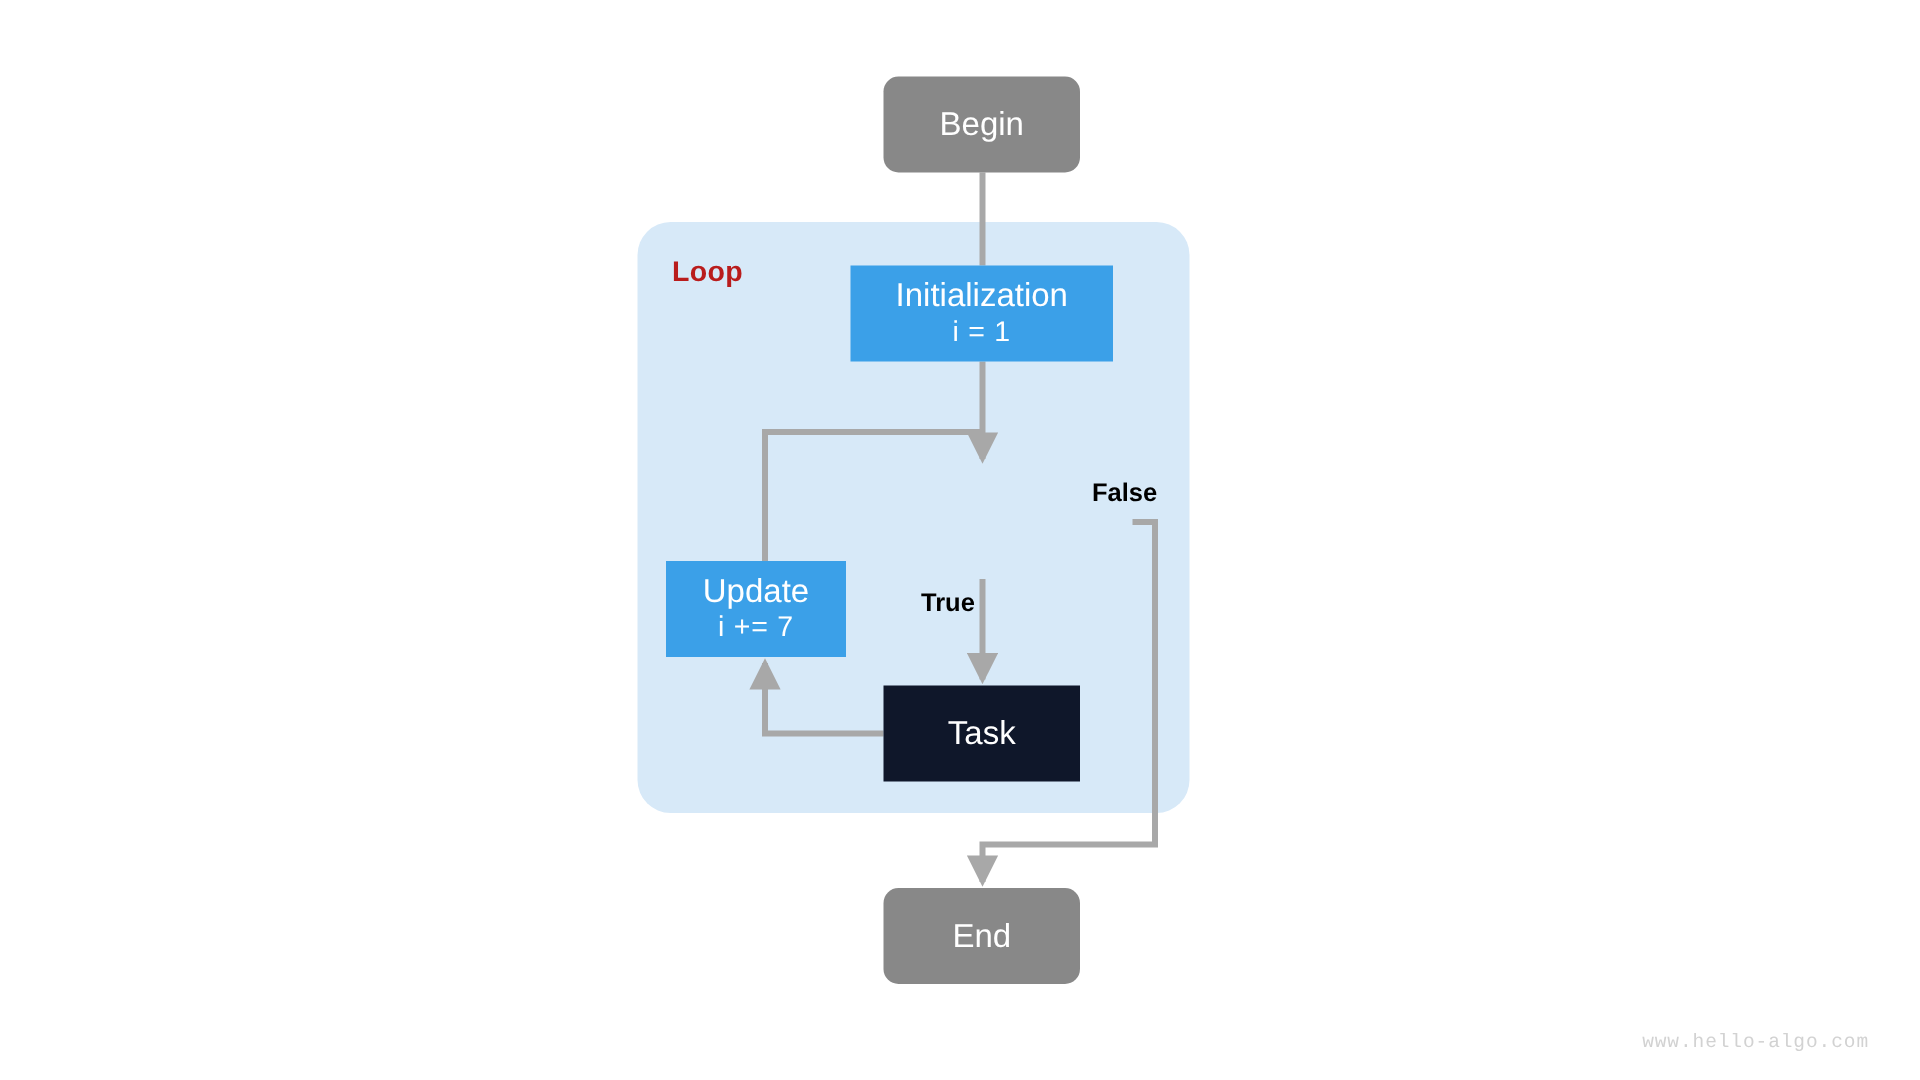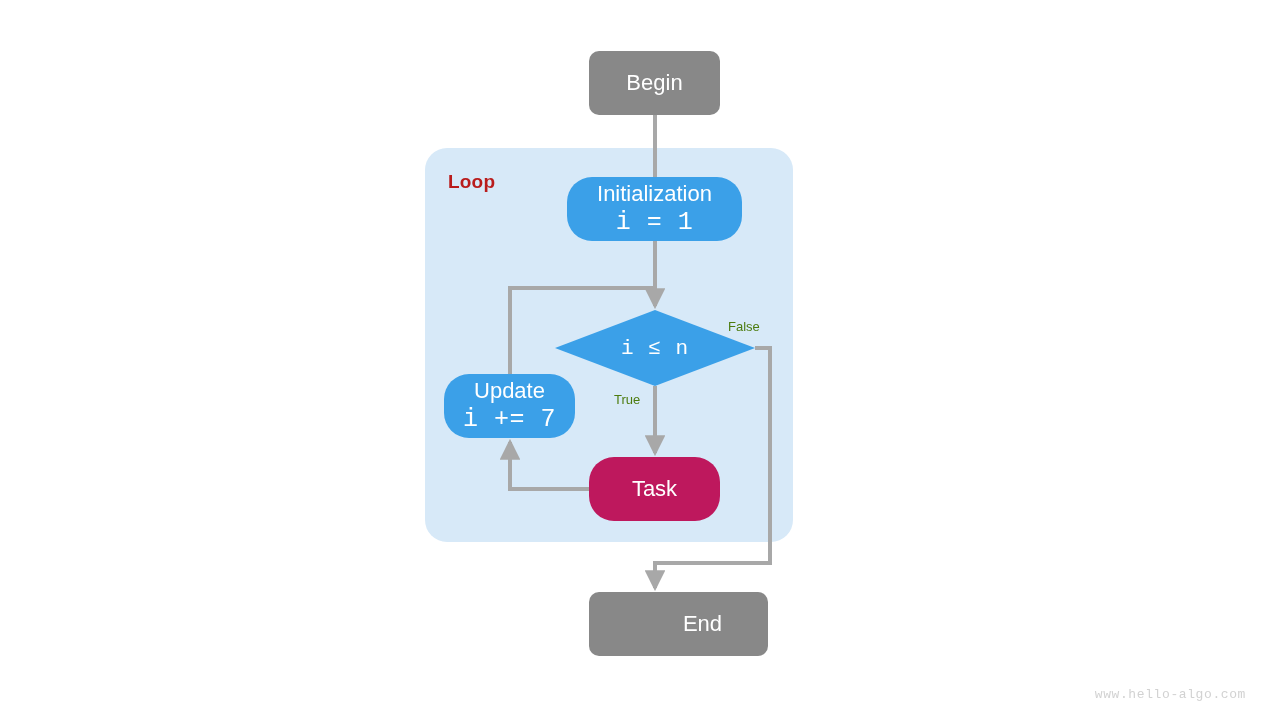--- a/index.html
+++ b/index.html
@@ -52,49 +52,48 @@
   
   .node {
     position: absolute;
     display: flex;
     flex-direction: column;
     align-items: center;
     justify-content: center;
     color: #ffffff;
     text-align: center;
     line-height: 1.18;
-    border-radius: 25px;
   }
   .node .title {
     font-size: 22px;
     font-family: "Liberation Sans", sans-serif;
   }
   .node .code {
-    font-size: 25px;
-    font-family: Liberation Mono, monospace;
+    font-size: 19px;
+    font-family: Liberation Sans, sans-serif;
     letter-spacing: 0.5px;
     margin-top: 1px;
   }
 
   .node-terminal {
     background: #888888;
     border-radius: 10px;
   }
   .node-process {
     background: #3ba0e8;
   }
   .node-task {
-    background: #be185d;
+    background: #0f172a;
   }
 
   #node-begin { left: 589px; top: 51px;  width: 131px; height: 64px; }
   #node-init  { left: 567px; top: 177px; width: 175px; height: 64px; }
-  #node-update{ left: 444px; top: 374px; width: 131px; height: 64px; justify-content: center; }
+  #node-update{ left: 444px; top: 374px; width: 120px; height: 64px; justify-content: center; }
   #node-task  { left: 589px; top: 457px; width: 131px; height: 64px; }
-  #node-end   { left: 589px; top: 592px; width: 131px; height: 64px; padding-left: 48px; }
+  #node-end   { left: 589px; top: 592px; width: 131px; height: 64px; }
 
   
   #node-cond {
     position: absolute;
     left: 555px;
     top: 310px;
     width: 200px;
     height: 76px;
   }
   #node-cond .diamond-shape {
@@ -113,23 +112,23 @@
     justify-content: center;
     color: #ffffff;
     font-family: "Liberation Mono", monospace;
     font-size: 21px;
     letter-spacing: 1px;
   }
 
   
   .edge-label {
     position: absolute;
-    font-size: 13px;
-    font-weight: normal;
-    color: #4d7c0f;
+    font-size: 17px;
+    font-weight: bold;
+    color: #000000;
   }
   #label-false { left: 728px; top: 319px; }
   #label-true  { left: 591px; top: 392px; margin-left: 23px; }
 
   
   .watermark {
     position: absolute;
     right: 34px;
     bottom: 18px;
     font-family: "Liberation Mono", monospace;
@@ -171,24 +170,20 @@
 
   <div id="node-begin" class="node node-terminal">
     <div class="title">Begin</div>
   </div>
 
   <div id="node-init" class="node node-process">
     <div class="title">Initialization</div>
     <div class="code">i = 1</div>
   </div>
 
-  <div id="node-cond">
-    <div class="diamond-shape"></div>
-    <div class="diamond-text">i ≤ n</div>
-  </div>
 
   <div id="node-update" class="node node-process">
     <div class="title">Update</div>
     <div class="code">i += 7</div>
   </div>
 
   <div id="node-task" class="node node-task">
     <div class="title">Task</div>
   </div>
 

